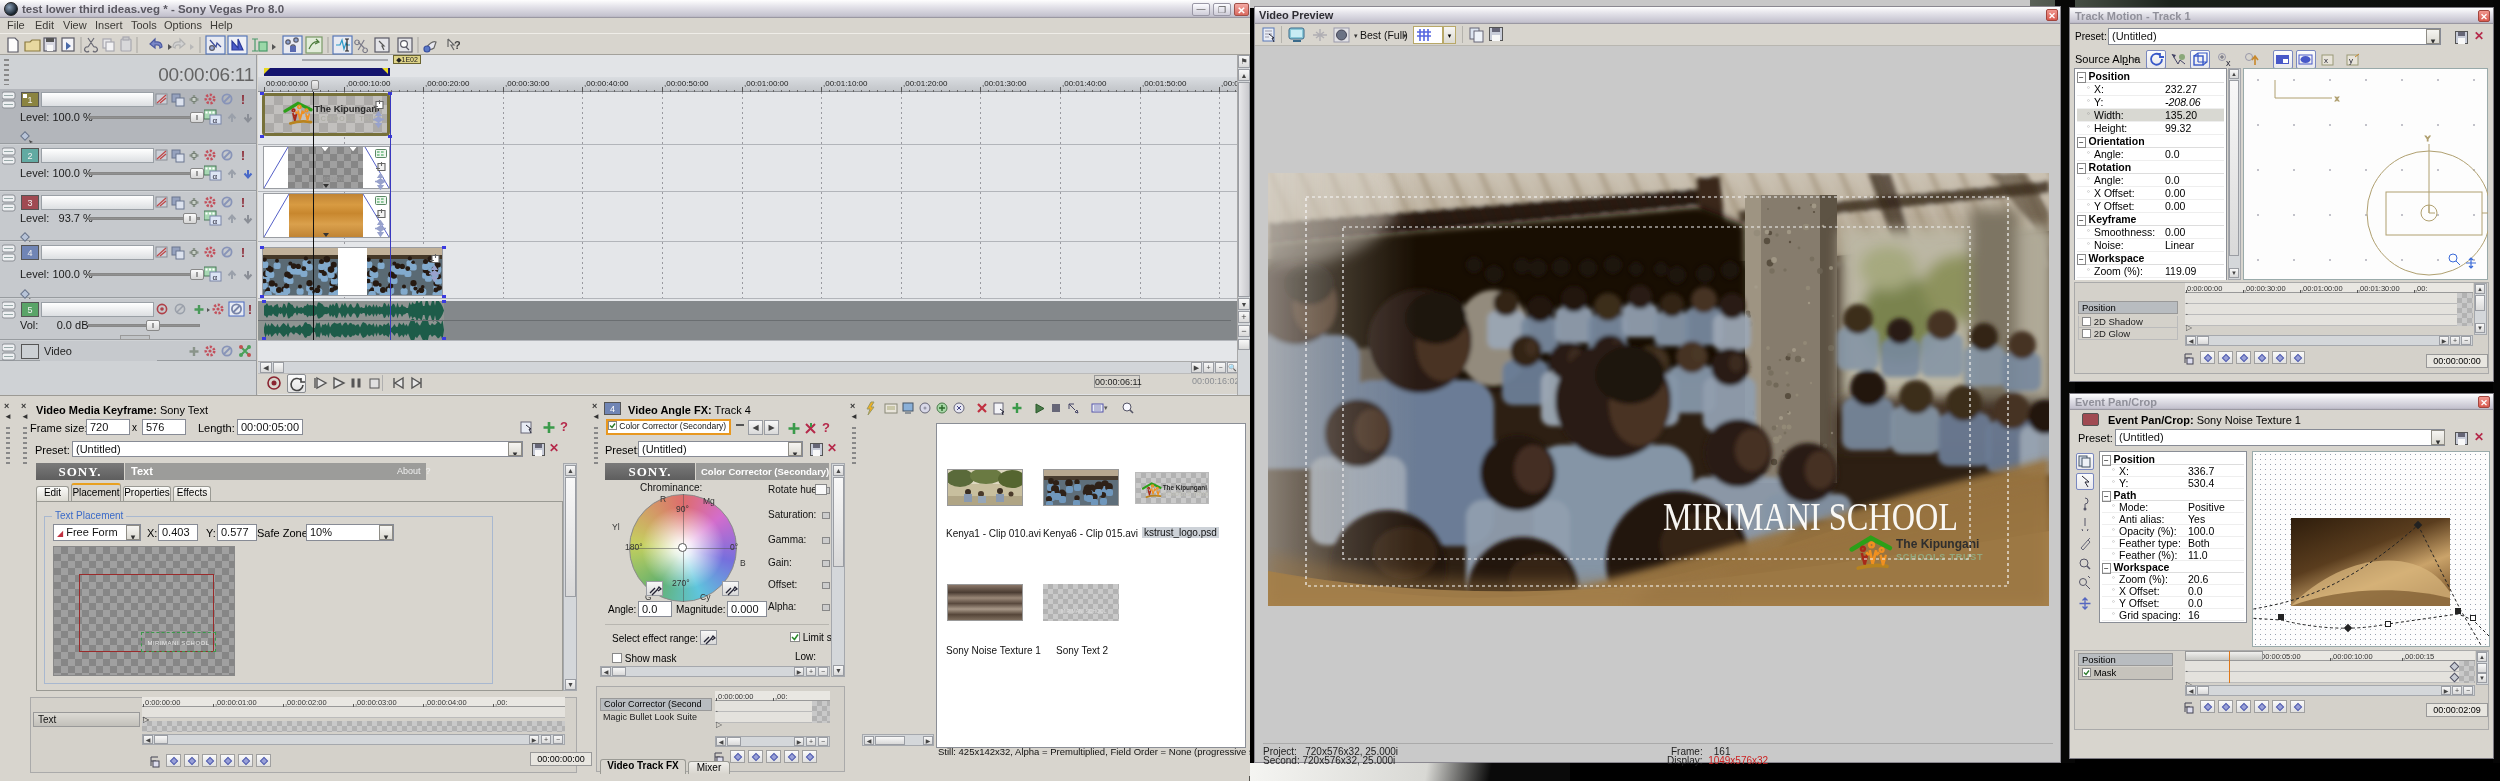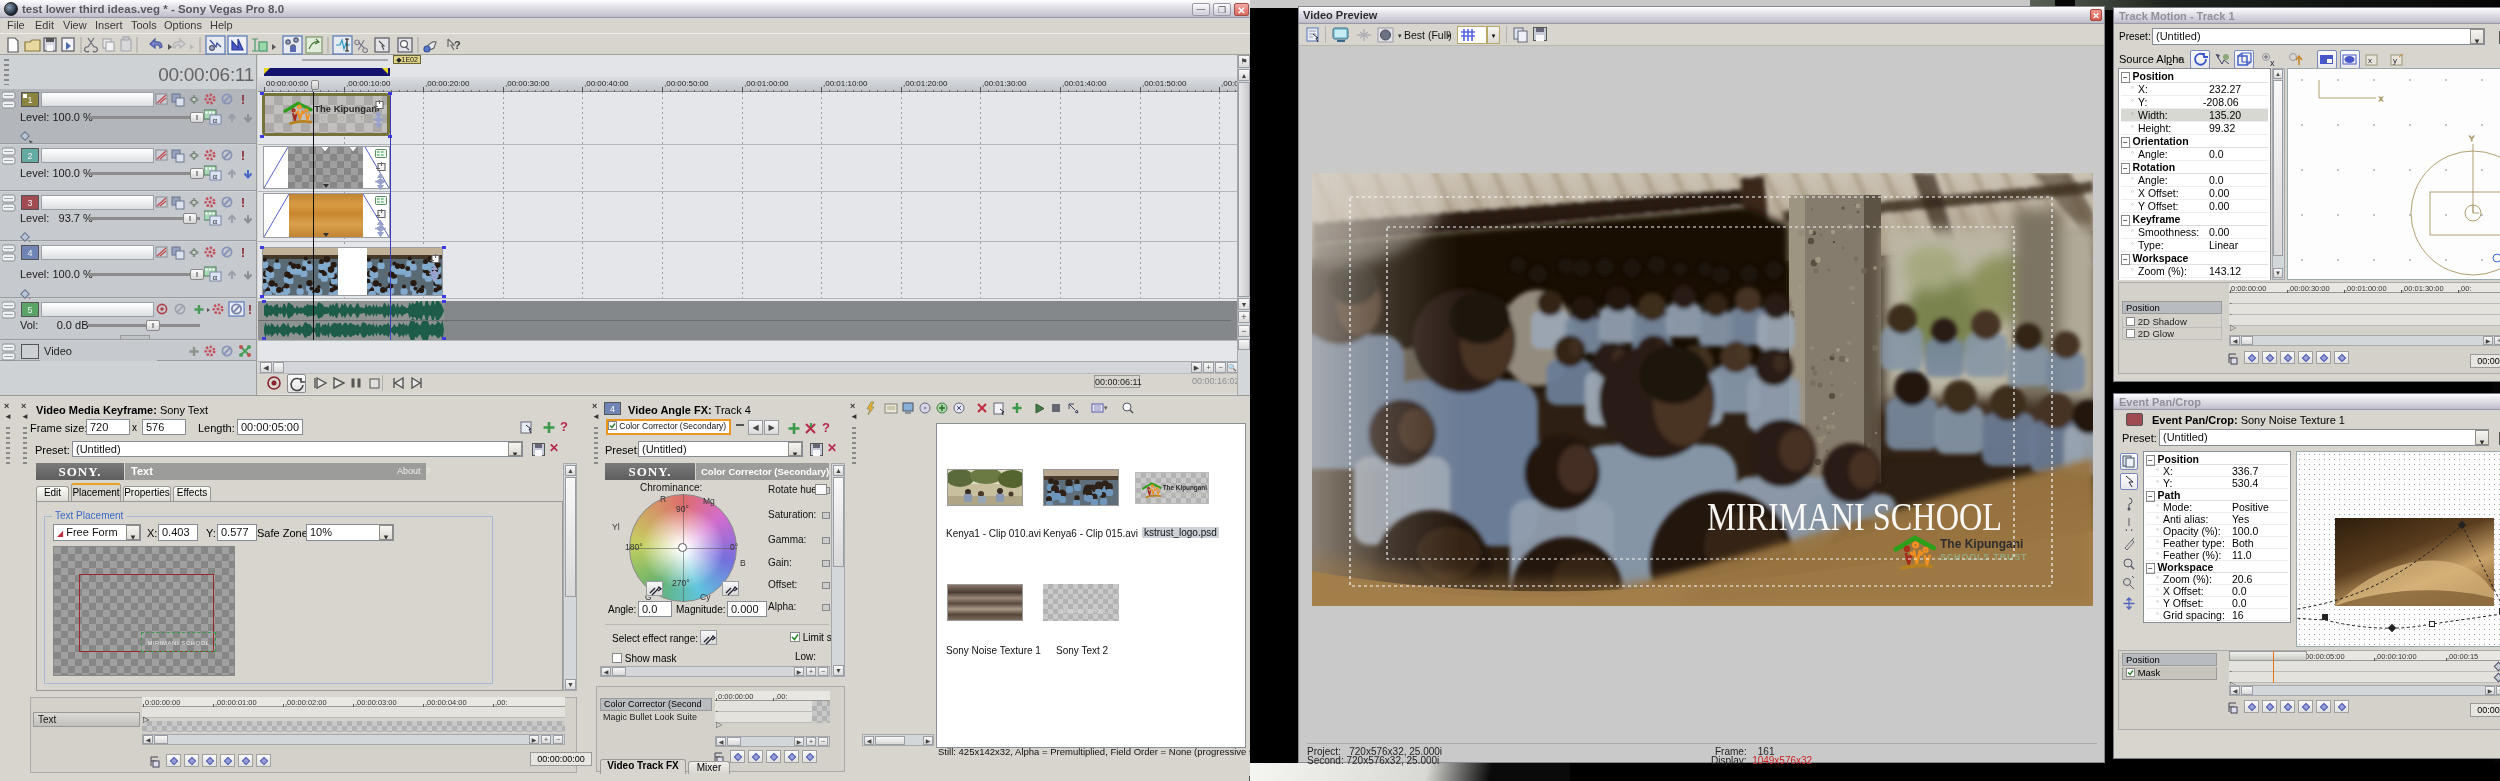--- a/index.html
+++ b/index.html
@@ -1,17 +1,17 @@
 <!DOCTYPE html>
 <html><head><meta charset="utf-8">
 <style>
 *{margin:0;padding:0;box-sizing:border-box;}
 html,body{width:2500px;height:781px;background:#000;overflow:hidden;font-family:"Liberation Sans",sans-serif;}
 .a{position:absolute;}
-.win{background:#d8d5ce;border:1px solid #716f6a;margin-left:44px;}
+.win{background:#d8d5ce;border:1px solid #716f6a;}
 .tbar{background:linear-gradient(#fefefe,#e3e2e9 40%,#c5c3cf 92%,#b7b5c1);border-bottom:1px solid #9a98a2;}
 .inp{background:#fff;border:1px solid #878b95;font-size:11px;color:#111;line-height:14px;padding:0 3px;overflow:hidden;white-space:nowrap;}
 .cmb-a{background:linear-gradient(#f6f5f2,#dcdad2);border:1px solid #8f8d86;color:#333;text-align:center;overflow:hidden;}
 .cmb-a:before{content:"▾";font-size:9px;line-height:12px;}
 .redx{color:#b5294a;font-weight:bold;text-align:center;}
 .t10{font-size:10px;color:#111;}
 .t11{font-size:11px;color:#111;}
 .chk1{background:repeating-conic-gradient(#acaaa8 0 25%,#c2c0be 0 50%) 0 0/18px 18px;}
 .chk2{background:repeating-conic-gradient(#868686 0 25%,#a0a0a0 0 50%) 0 0/14px 14px;}
 .chk3{background:repeating-conic-gradient(#b2b2b2 0 25%,#c9c9c9 0 50%) 0 0/10px 10px;}
@@ -1672,21 +1672,21 @@
         <div class="a" style="left:0px;top:0px;width:153px;height:225px;background:#fff;border:1px solid #8a8e96;"></div>
         <div class="a" style="left:3px;top:2px;width:147px;height:13px;border-bottom:1px solid #ddd;font-size:10.5px;font-weight:bold;color:#000;"><span style="font-size:8px;border:1px solid #888;padding:0 1px;color:#555;">−</span> Position</div>
         <div class="a" style="left:3px;top:15px;width:147px;height:13px;border-bottom:1px solid #eee;font-size:10.5px;color:#000;">
           <div class="a" style="left:10px;top:0px;color:#888;font-size:8px;">◦</div>
           <div class="a" style="left:17px;top:0px;">X:</div>
           <div class="a" style="left:88px;top:0px;">232.27</div>
         </div>
         <div class="a" style="left:3px;top:28px;width:147px;height:13px;border-bottom:1px solid #eee;font-size:10.5px;color:#000;">
           <div class="a" style="left:10px;top:0px;color:#888;font-size:8px;">◦</div>
           <div class="a" style="left:17px;top:0px;">Y:</div>
-          <div class="a" style="left:82px;top:0px;">-208.06</div>
+          <div class="a" style="left:88px;top:0px;font-style:italic;">-208.06</div>
         </div>
         <div class="a" style="left:3px;top:41px;width:147px;height:13px;background:#d8d8d2;border-bottom:1px solid #eee;font-size:10.5px;color:#000;">
           <div class="a" style="left:10px;top:0px;color:#888;font-size:8px;">◦</div>
           <div class="a" style="left:17px;top:0px;">Width:</div>
           <div class="a" style="left:88px;top:0px;">135.20</div>
         </div>
         <div class="a" style="left:3px;top:54px;width:147px;height:13px;border-bottom:1px solid #eee;font-size:10.5px;color:#000;">
           <div class="a" style="left:10px;top:0px;color:#888;font-size:8px;">◦</div>
           <div class="a" style="left:17px;top:0px;">Height:</div>
           <div class="a" style="left:88px;top:0px;">99.32</div>
@@ -1714,28 +1714,28 @@
           <div class="a" style="left:88px;top:0px;">0.00</div>
         </div>
         <div class="a" style="left:3px;top:145px;width:147px;height:13px;border-bottom:1px solid #ddd;font-size:10.5px;font-weight:bold;color:#000;"><span style="font-size:8px;border:1px solid #888;padding:0 1px;color:#555;">−</span> Keyframe</div>
         <div class="a" style="left:3px;top:158px;width:147px;height:13px;border-bottom:1px solid #eee;font-size:10.5px;color:#000;">
           <div class="a" style="left:10px;top:0px;color:#888;font-size:8px;">◦</div>
           <div class="a" style="left:17px;top:0px;">Smoothness:</div>
           <div class="a" style="left:88px;top:0px;">0.00</div>
         </div>
         <div class="a" style="left:3px;top:171px;width:147px;height:13px;border-bottom:1px solid #eee;font-size:10.5px;color:#000;">
           <div class="a" style="left:10px;top:0px;color:#888;font-size:8px;">◦</div>
-          <div class="a" style="left:17px;top:0px;">Type:</div>
+          <div class="a" style="left:17px;top:0px;">Noise:</div>
           <div class="a" style="left:88px;top:0px;">Linear</div>
         </div>
         <div class="a" style="left:3px;top:184px;width:147px;height:13px;border-bottom:1px solid #ddd;font-size:10.5px;font-weight:bold;color:#000;"><span style="font-size:8px;border:1px solid #888;padding:0 1px;color:#555;">−</span> Workspace</div>
         <div class="a" style="left:3px;top:197px;width:147px;height:13px;border-bottom:1px solid #eee;font-size:10.5px;color:#000;">
           <div class="a" style="left:10px;top:0px;color:#888;font-size:8px;">◦</div>
           <div class="a" style="left:17px;top:0px;">Zoom (%):</div>
-          <div class="a" style="left:88px;top:0px;">143.12</div>
+          <div class="a" style="left:88px;top:0px;">119.09</div>
         </div>
         <div class="a" style="left:3px;top:210px;width:147px;height:13px;border-bottom:1px solid #eee;font-size:10.5px;color:#000;">
           <div class="a" style="left:10px;top:0px;color:#888;font-size:8px;">◦</div>
           <div class="a" style="left:17px;top:0px;">X Offset</div>
           <div class="a" style="left:88px;top:0px;">210.5</div>
         </div>
       </div>
       <div class="a scrl" style="left:158px;top:44px;width:13px;height:212px;"></div>
       <div class="a sbtn" style="left:159px;top:45px;width:10px;height:10px;font-size:6px;line-height:9px;">▲</div>
       <div class="a sbtn" style="left:159px;top:56px;width:10px;height:176px;"></div>

